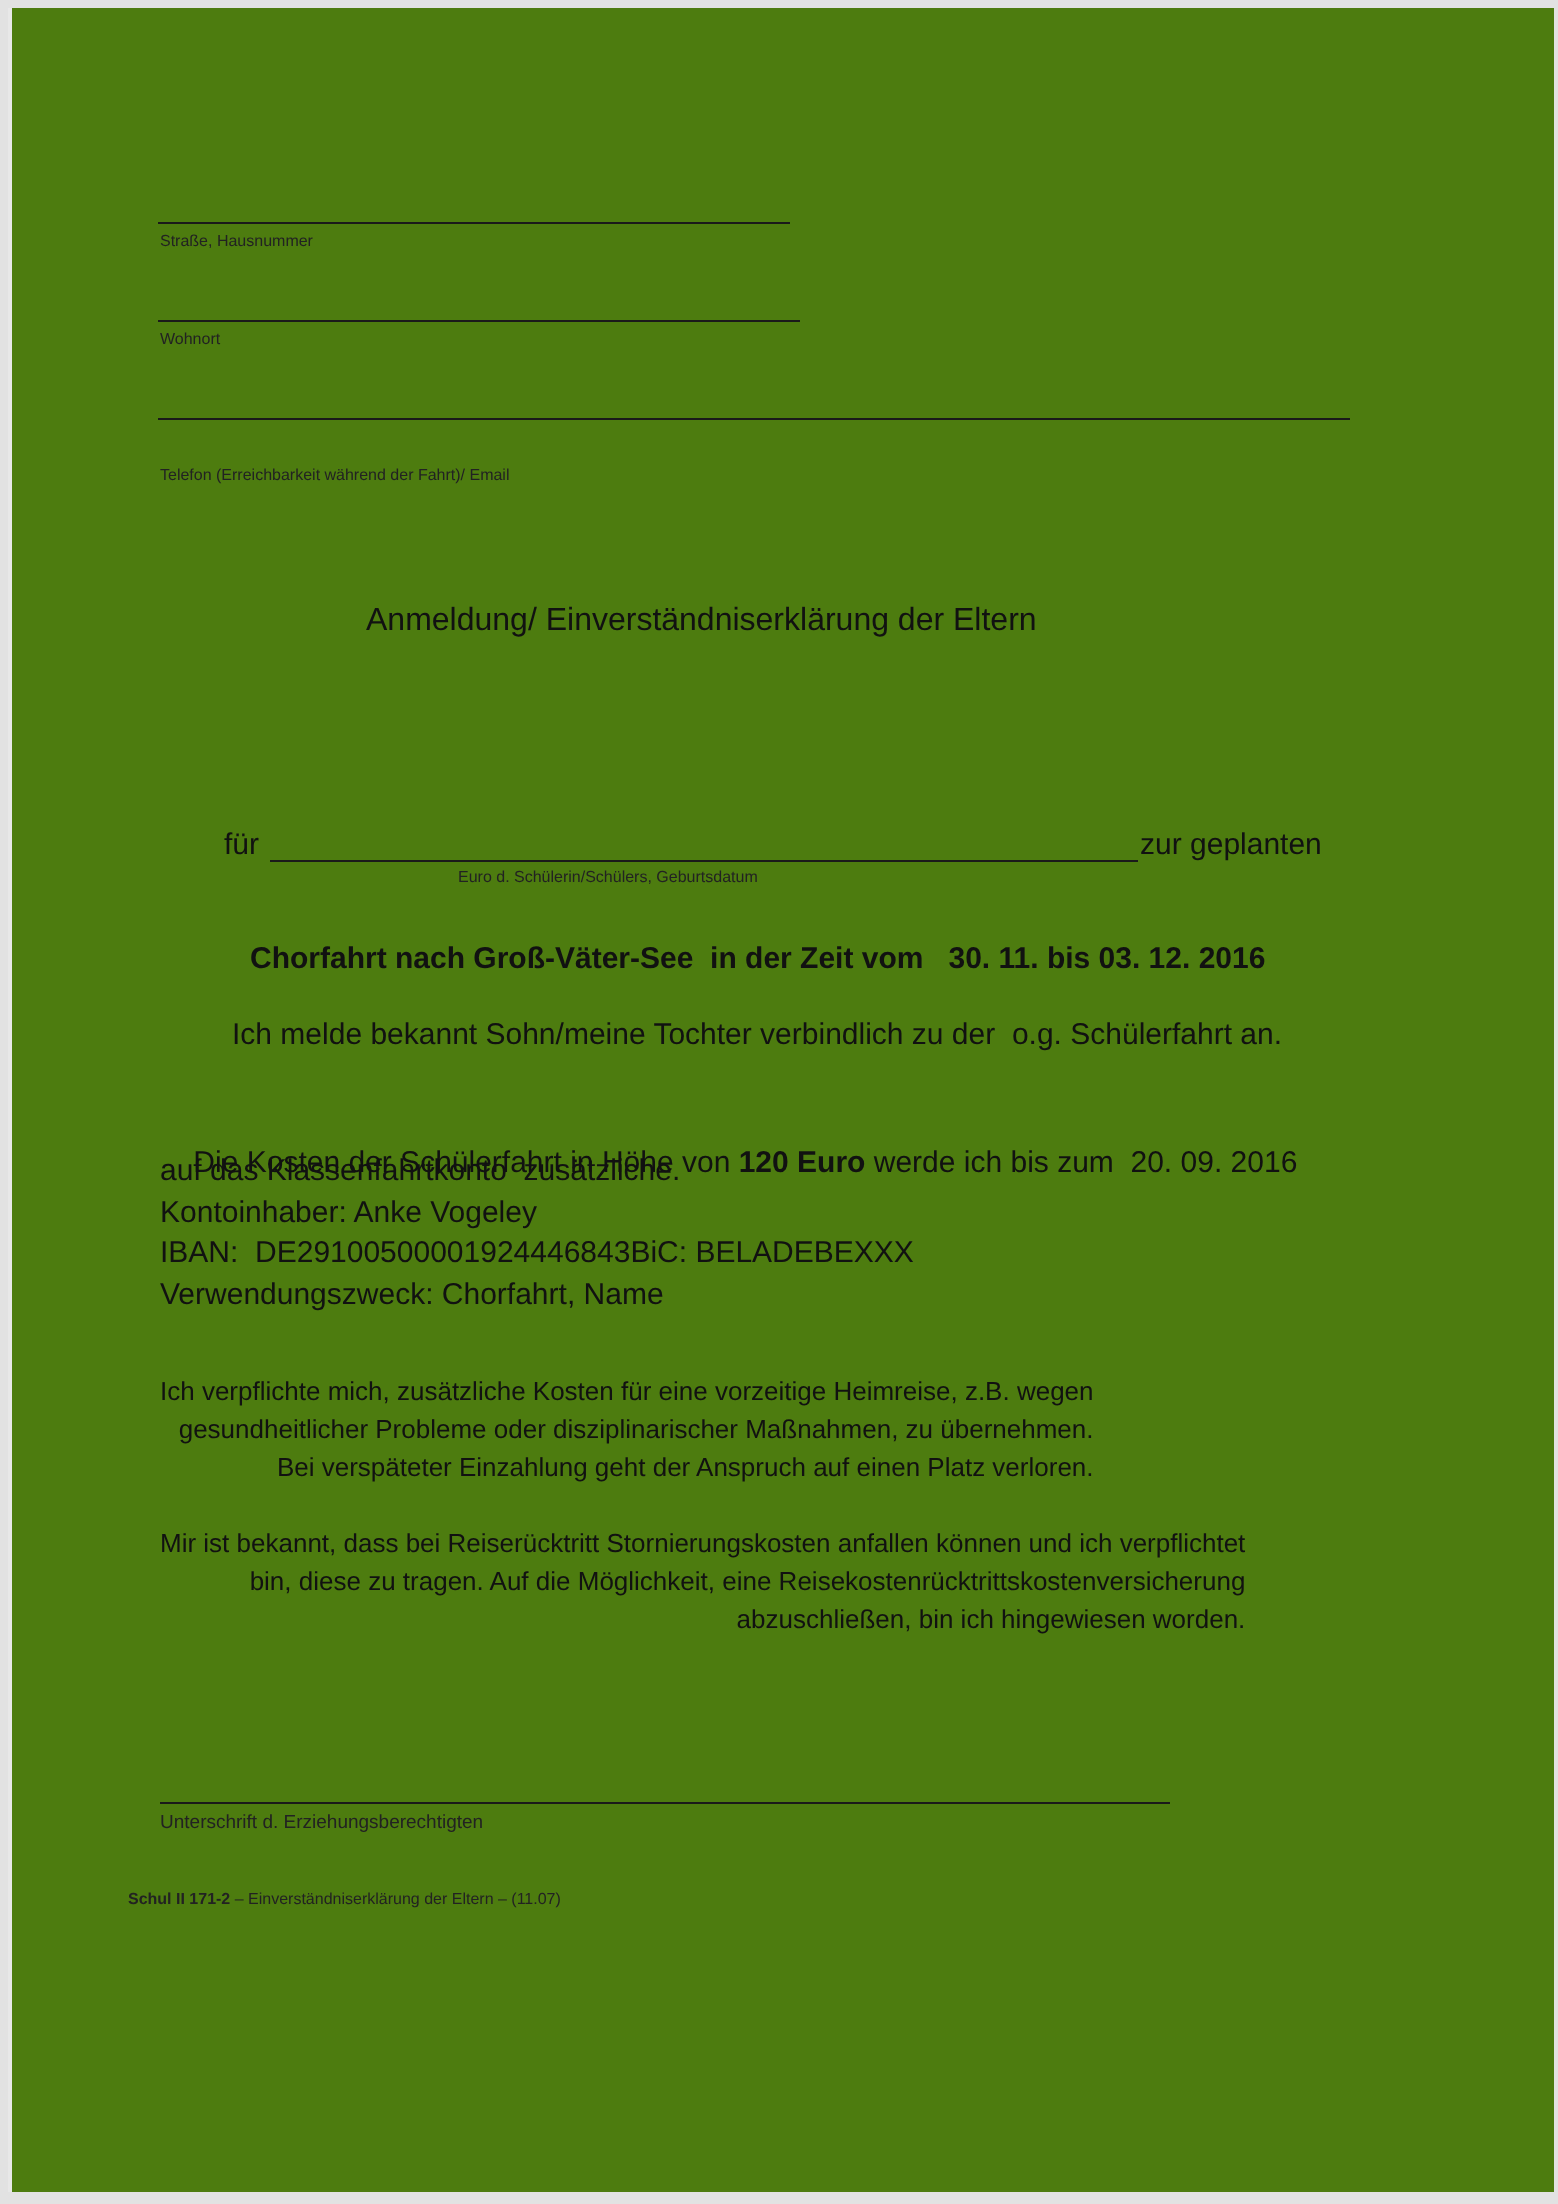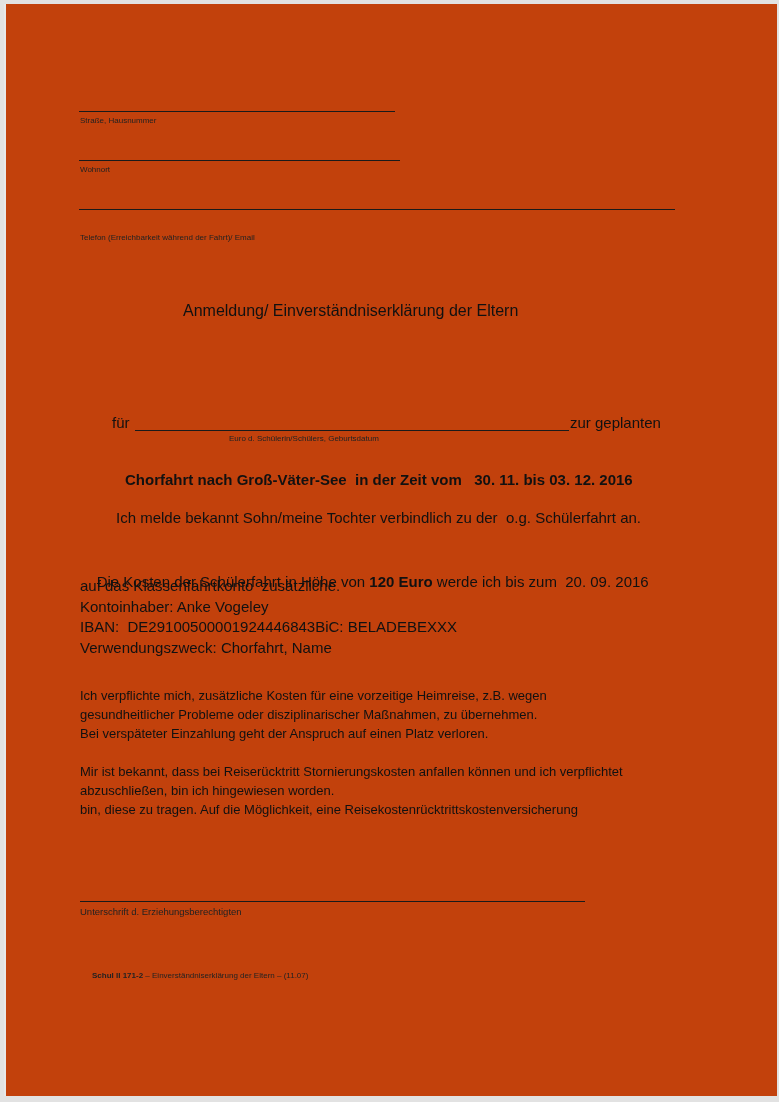--- a/index.html
+++ b/index.html
@@ -5,22 +5,23 @@
   html, body { margin: 0; padding: 0; }
   body {
     width: 779px; height: 1102px; overflow: hidden;
     background: #e2e2e2;
     font-family: "Liberation Sans", sans-serif;
     color: #111;
   }
   .page {
     position: absolute; left: 4px; top: 4px;
     width: 771px; height: 1092px;
-    background: #c2410c;
+    background: #4d7c0f;
     border-left: 2px solid #e8e8e8;
+    text-align: right;
   }
   .abs { position: absolute; white-space: nowrap; }
   .rule { position: absolute; height: 0; border-top: 1px solid #1a1a1a; }
   .small { font-size: 8px; color: #222; }
   .title { font-size: 16px; font-weight: normal; }
   .body15 { font-size: 15px; }
   .body13 { font-size: 13px; line-height: 19px; }
   .bold { font-weight: bold; }
   .watermark { font-size: 9px; color: #d8d8d8; margin-top: 48px; }
 </style>
@@ -57,25 +58,25 @@
   <div class="abs body15" style="left:74px; top:635px;">Verwendungszweck: Chorfahrt, Name</div>
 
   <div class="abs body13" style="left:74px; top:682px;">
     <div>Ich verpflichte mich, zusätzliche Kosten für eine vorzeitige Heimreise, z.B. wegen</div>
     <div>gesundheitlicher Probleme oder disziplinarischer Maßnahmen, zu übernehmen.</div>
     <div>Bei verspäteter Einzahlung geht der Anspruch auf einen Platz verloren.</div>
   </div>
 
   <div class="abs body13" style="left:74px; top:758px;">
     <div>Mir ist bekannt, dass bei Reiserücktritt Stornierungskosten anfallen können und ich verpflichtet</div>
+    <div>bin, diese zu tragen. Auf die Möglichkeit, eine Reisekostenrücktrittskostenversicherung</div>
     <div>abzuschließen, bin ich hingewiesen worden.</div>
-    <div>bin, diese zu tragen. Auf die Möglichkeit, eine Reisekostenrücktrittskostenversicherung</div>
   </div>
 
   <div class="rule" style="left:74px; top:897px; width:505px;"></div>
   <div class="abs" style="left:74px; top:902px; font-size:9.5px; color:#222;">Unterschrift d. Erziehungsberechtigten</div>
 
-  <div class="abs" style="left:86px; top:941px; font-size:8px; color:#222;margin-top:26px;">
+  <div class="abs" style="left:58px; top:941px; font-size:8px; color:#222;">
     <span class="bold">Schul II 171-2</span><span> – Einverständniserklärung der Eltern – (11.07)</span>
   </div>
 
   <div class="abs watermark" style="left:36px; top:1049px;">Blog</div>
 </div>
 
 </body></html>

